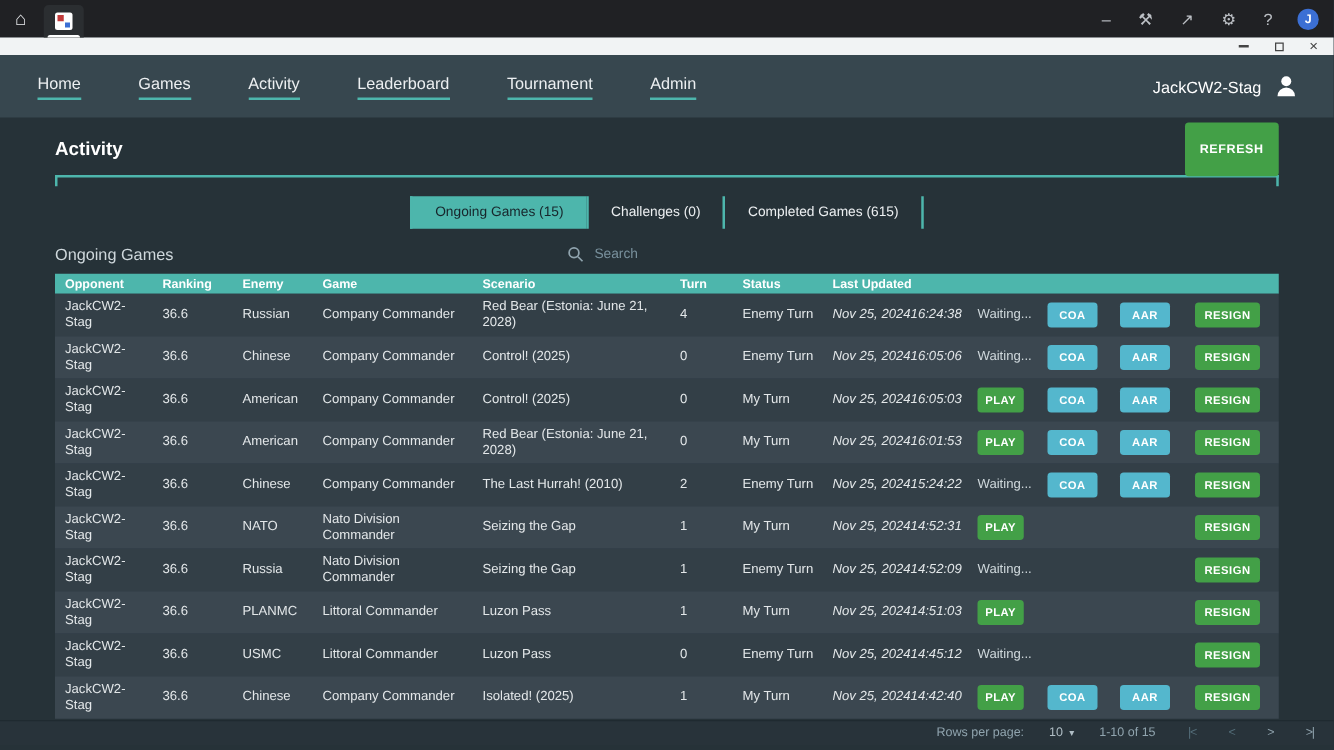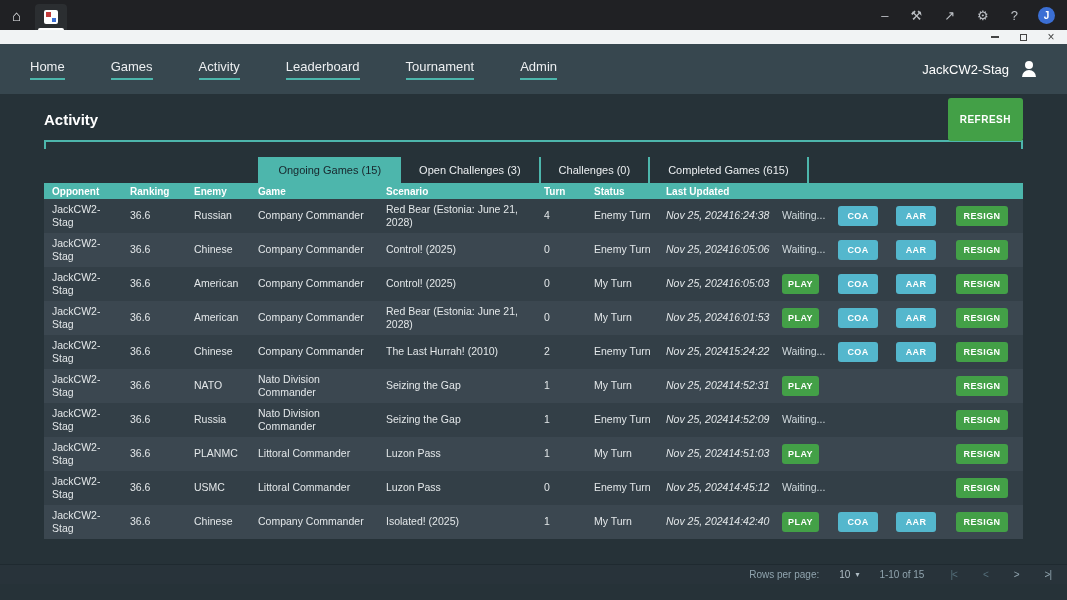--- a/index.html
+++ b/index.html
@@ -56,21 +56,21 @@
   .trow.odd { background:#333f47; }
   .trow.even { background:#3b4750; }
   .cell { padding-left:8px; line-height:1.25; padding-right:4px; }
   .updated-cell { display:flex; line-height:1.3;font-style:italic; }
   .waiting { color:#cfd8dc; }
   .btn { border:none; border-radius:3px; color:#fff; font-weight:bold; font-size:9px; padding:5px 0; text-align:center; letter-spacing:.4px; cursor:pointer; font-family:inherit; }
   .btn-play { width:37px; background:#43a047; }
   .btn-coa, .btn-aar { width:40px; background:#54b7cd; }
   .btn-resign { width:52px; background:#43a047; }
   
-  .footer { position:absolute; left:0; right:0; bottom:16px; height:20px; background:#28333a; border-top:1px solid #1f2a30; display:flex; align-items:center; justify-content:flex-end; gap:20px; padding-right:16px; color:#90a4ae; font-size:10px; }
+  .footer { position:absolute; left:0; right:0; bottom:4px; height:20px; background:#28333a; border-top:1px solid #1f2a30; display:flex; align-items:center; justify-content:flex-end; gap:20px; padding-right:16px; color:#90a4ae; font-size:10px; }
   .rpp { display:flex; align-items:center; gap:5px; cursor:pointer; color:#b0bec5; }
   .caret { font-size:8px; }
   .pager { display:flex; gap:26px; margin-left:6px; }
   .pg { cursor:pointer; color:#90a4ae; letter-spacing:-1px; }
   .pg.dim { color:#546e7a; }
 </style>
 </head>
 <body>
 
 <div class="os-bar">
@@ -117,25 +117,34 @@
 <div class="content">
   <div class="page-header">
     <div class="page-title">Activity</div>
     <button class="refresh-btn">REFRESH</button>
   </div>
 
   <div class="rule"></div>
 
   <div class="tabs-row">
       <div class="tab active">Ongoing Games (15)</div>
-      <div class="tab">Open Challenges (3)</div>
       <div class="tab">Challenges (0)</div>
       <div class="tab">Completed Games (615)</div>
     </div>
 
+  <div class="section-row">
+    <div class="section-title">Ongoing Games</div>
+    <div class="search-box">
+      <svg width="13" height="13" viewBox="0 0 13 13">
+        <circle cx="5.2" cy="5.2" r="3.9" fill="none" stroke="#90a4ae" stroke-width="1.4"></circle>
+        <line x1="8.4" y1="8.4" x2="12" y2="12" stroke="#90a4ae" stroke-width="1.4"></line>
+      </svg>
+      <input class="search-input" placeholder="Search" style="">
+    </div>
+  </div>
 
   <div class="thead grid">
       <div class="th">Opponent</div>
       <div class="th">Ranking</div>
       <div class="th">Enemy</div>
       <div class="th">Game</div>
       <div class="th">Scenario</div>
       <div class="th">Turn</div>
       <div class="th">Status</div>
       <div class="th">Last Updated</div>

